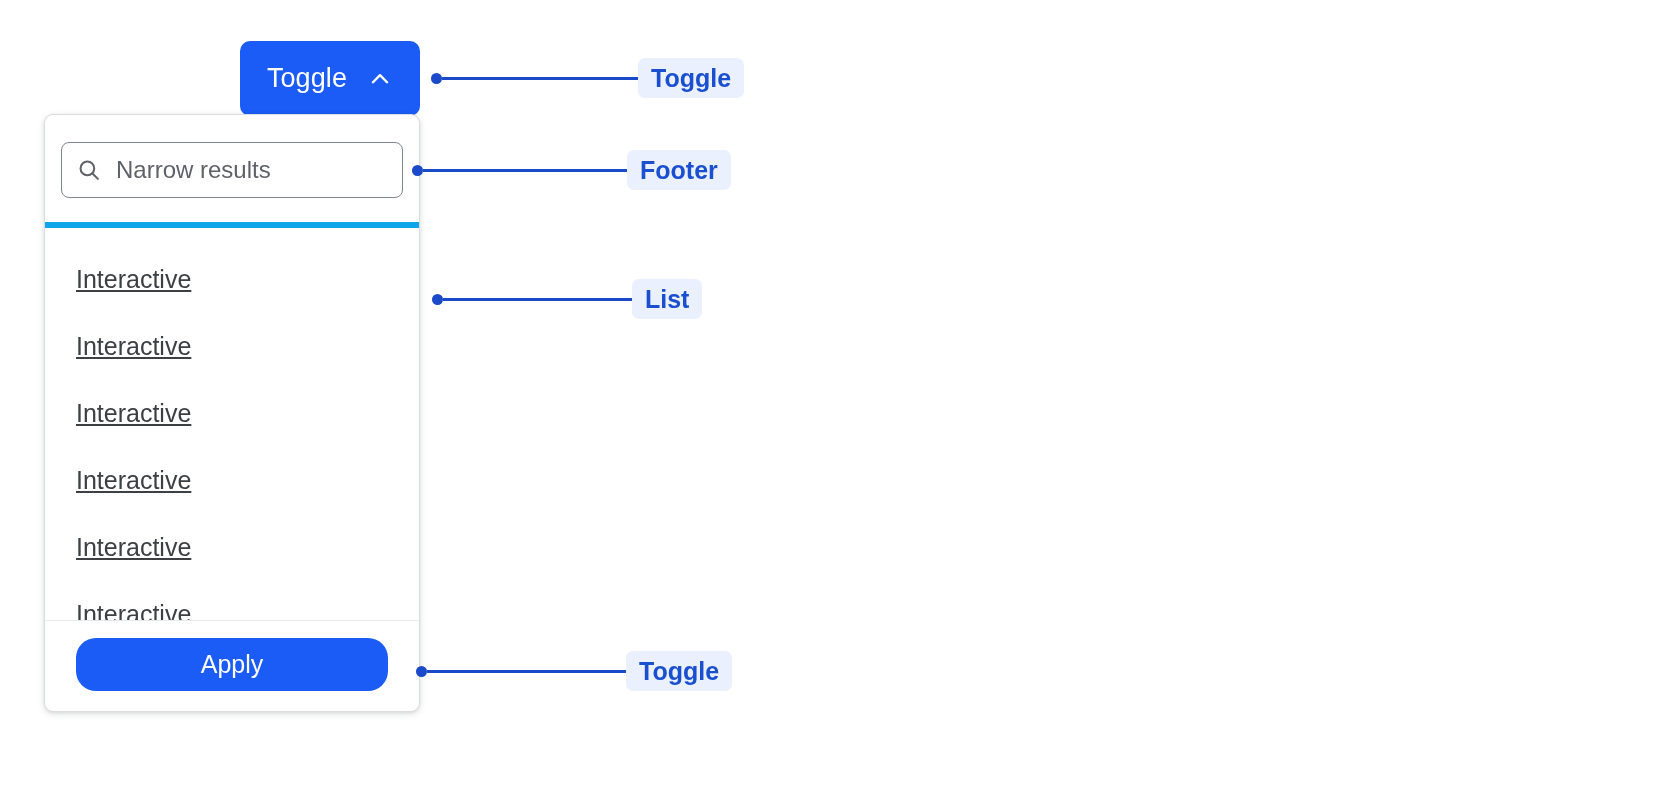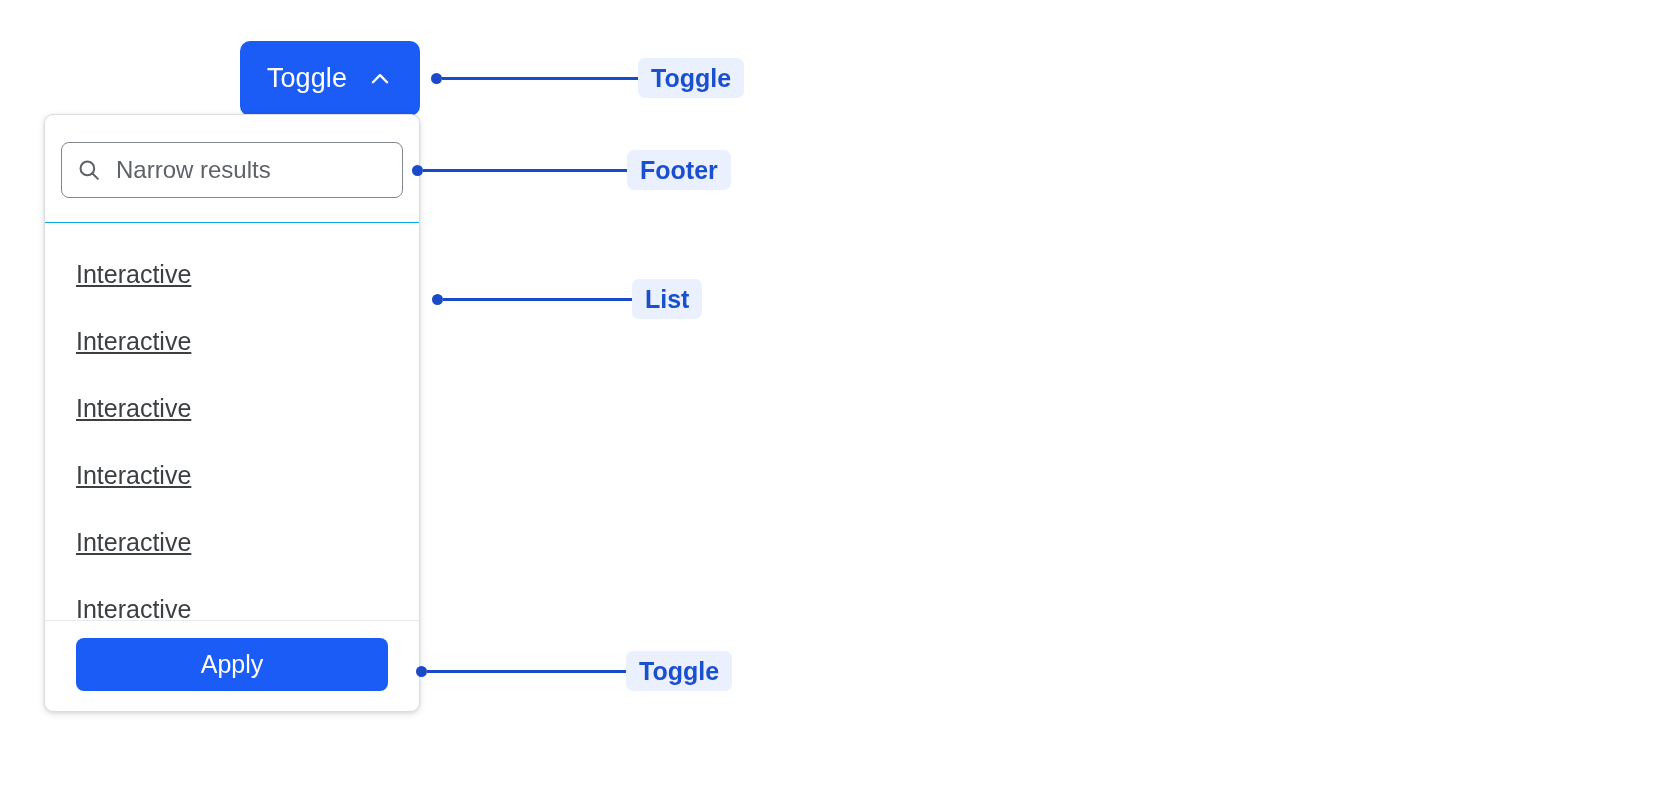--- a/index.html
+++ b/index.html
@@ -64,21 +64,21 @@
     box-sizing: border-box;
     box-shadow: 0 2px 7px rgba(60,64,67,0.14), 0 1px 3px rgba(60,64,67,0.10);
     display: flex;
     flex-direction: column;
     overflow: hidden;
   }
 
   
   .panel-header {
     padding: 27px 16px 24px 16px;
-    border-bottom: 1px solid #0ea5e9;
+    border-bottom: 6px solid #0ea5e9;
     box-sizing: border-box;
   }
   .search-field {
     height: 56px;
     border: 1px solid #80868b;
     border-radius: 8px;
     display: flex;
     align-items: center;
     padding: 0 14px;
     box-sizing: border-box;
@@ -133,21 +133,21 @@
     flex: 0 0 auto;
     border-top: 1px solid #e8eaed;
     padding: 17px 31px 20px 31px;
     box-sizing: border-box;
   }
   .apply-button {
     width: 100%;
     height: 53px;
     background: #1a5cf5;
     border: none;
-    border-radius: 8px;
+    border-radius: 20px;
     color: #ffffff;
     font-family: "Liberation Sans", sans-serif;
     font-size: 25px;
     cursor: pointer;
     padding: 0;
     line-height: 1;
   }
 
   
   .annotation {

